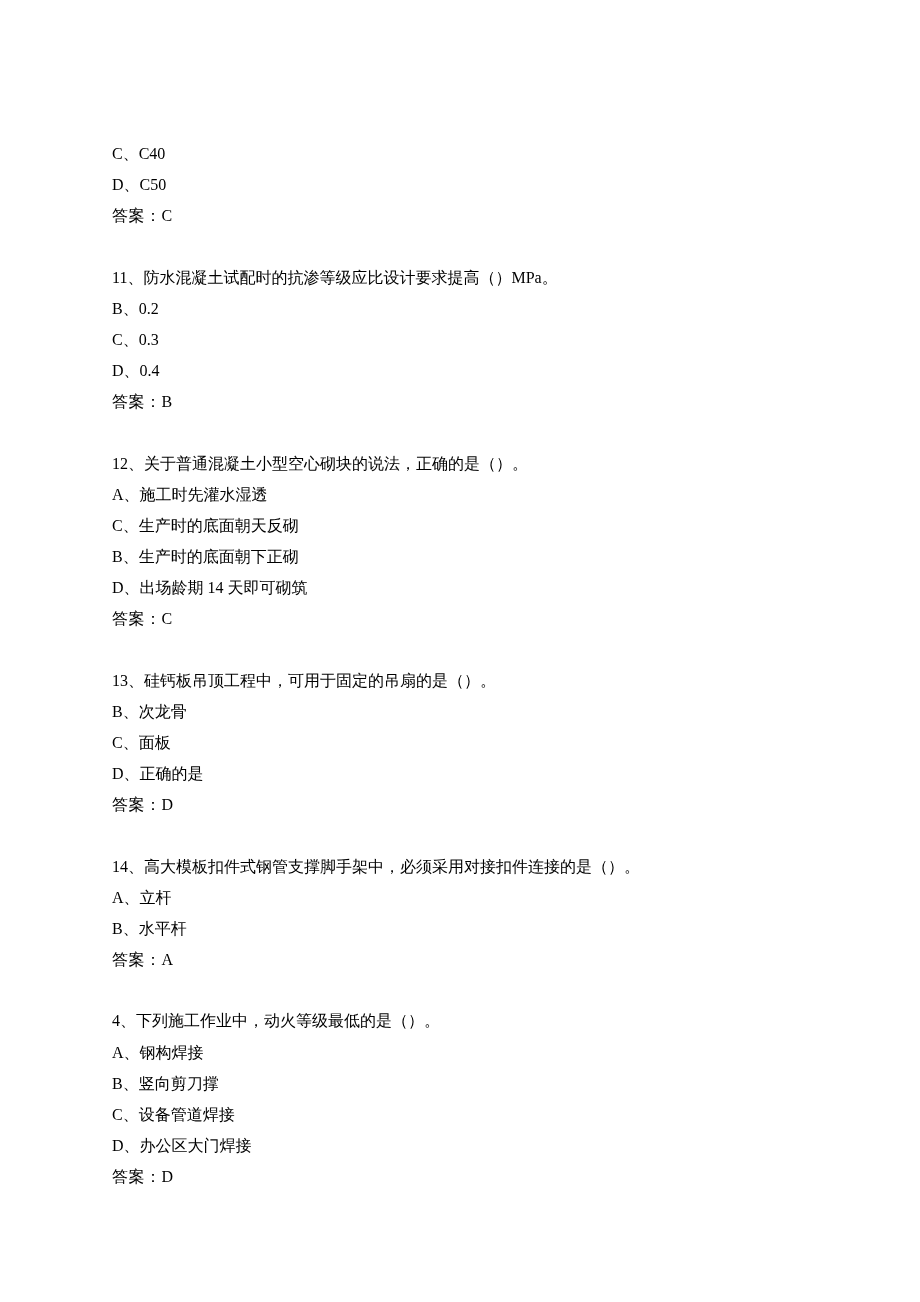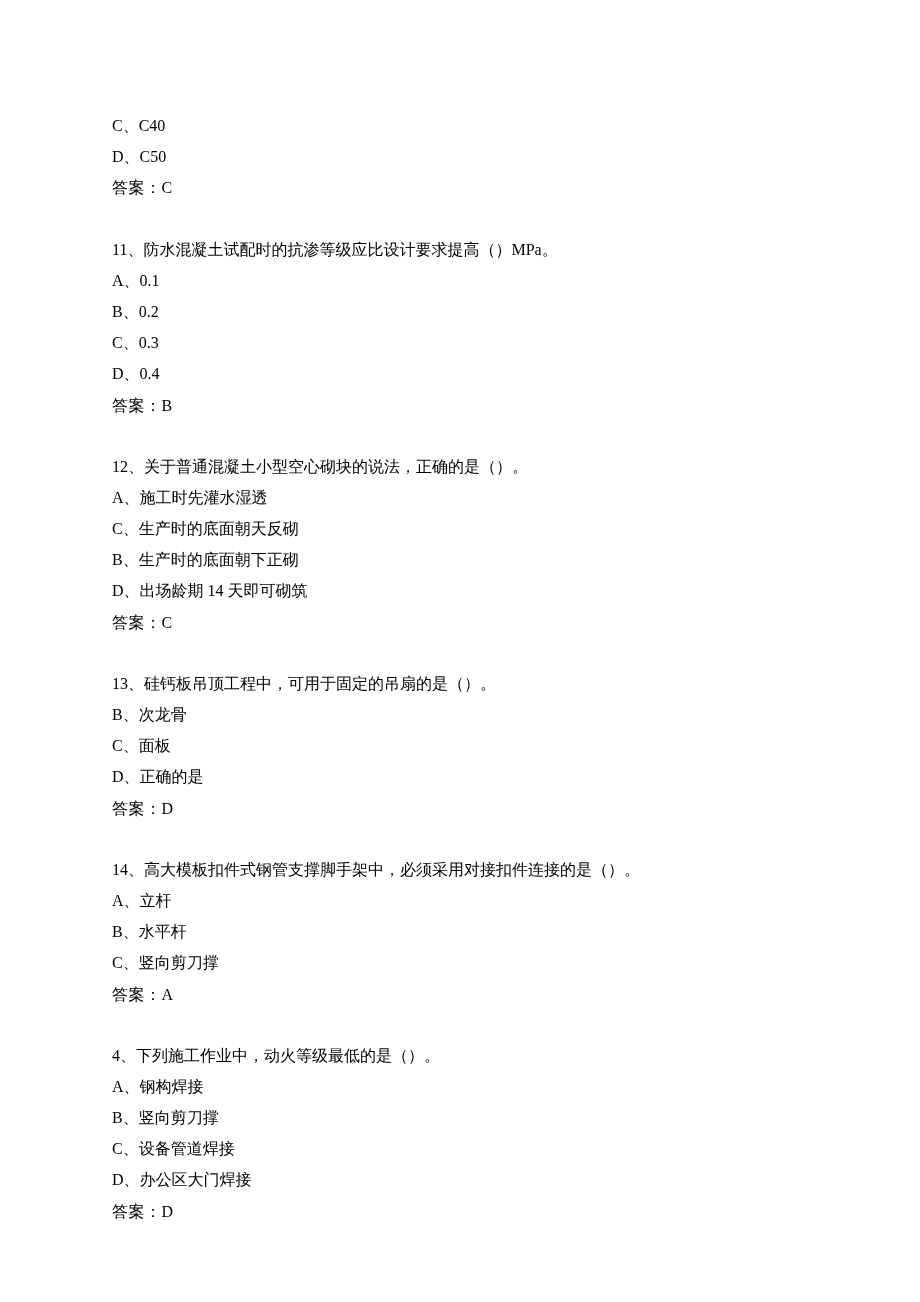--- a/index.html
+++ b/index.html
@@ -13,40 +13,40 @@
     padding: 110px 112px 80px 112px;
     line-height: 1.95;
     font-size: 16px;
     color: #000000;
   }
   .line {
     white-space: pre-wrap;
   }
   .block {
     margin-bottom: 30px;
+    margin-top: 28px;
   }
   .answer {
     letter-spacing: 0.5px;
     font-family: Liberation Serif, serif;
   }
 </style>
 </head>
 <body>
 
 <div class="page">
 
   <div class="block">
     <div class="line">C、C40</div>
     <div class="line">D、C50</div>
     <div class="line answer">答案：C</div>
   </div>
 
   <div class="block">
     <div class="line">11、防水混凝土试配时的抗渗等级应比设计要求提高（）MPa。</div>
-    <div class="line">A、0.1</div>
     <div class="line">B、0.2</div>
     <div class="line">C、0.3</div>
     <div class="line">D、0.4</div>
     <div class="line answer">答案：B</div>
   </div>
 
   <div class="block">
     <div class="line">12、关于普通混凝土小型空心砌块的说法，正确的是（）。</div>
     <div class="line">A、施工时先灌水湿透</div>
     <div class="line">C、生产时的底面朝天反砌</div>
@@ -60,21 +60,20 @@
     <div class="line">B、次龙骨</div>
     <div class="line">C、面板</div>
     <div class="line">D、正确的是</div>
     <div class="line answer">答案：D</div>
   </div>
 
   <div class="block">
     <div class="line">14、高大模板扣件式钢管支撑脚手架中，必须采用对接扣件连接的是（）。</div>
     <div class="line">A、立杆</div>
     <div class="line">B、水平杆</div>
-    <div class="line">C、竖向剪刀撑</div>
     <div class="line answer">答案：A</div>
   </div>
 
   <div class="block">
     <div class="line">4、下列施工作业中，动火等级最低的是（）。</div>
     <div class="line">A、钢构焊接</div>
     <div class="line">B、竖向剪刀撑</div>
     <div class="line">C、设备管道焊接</div>
     <div class="line">D、办公区大门焊接</div>
     <div class="line answer">答案：D</div>

